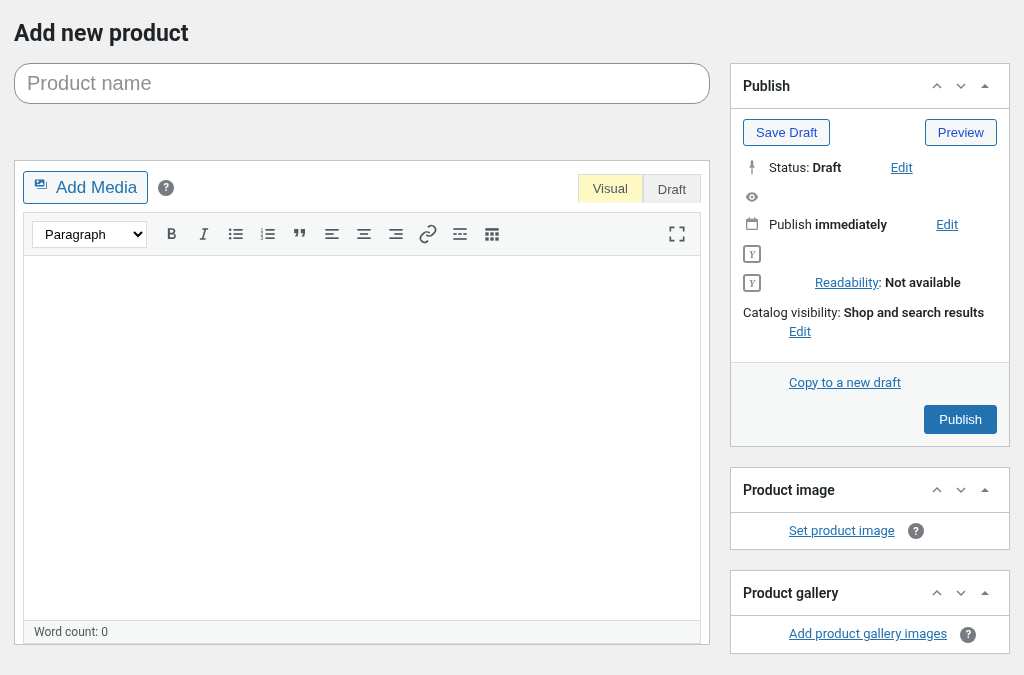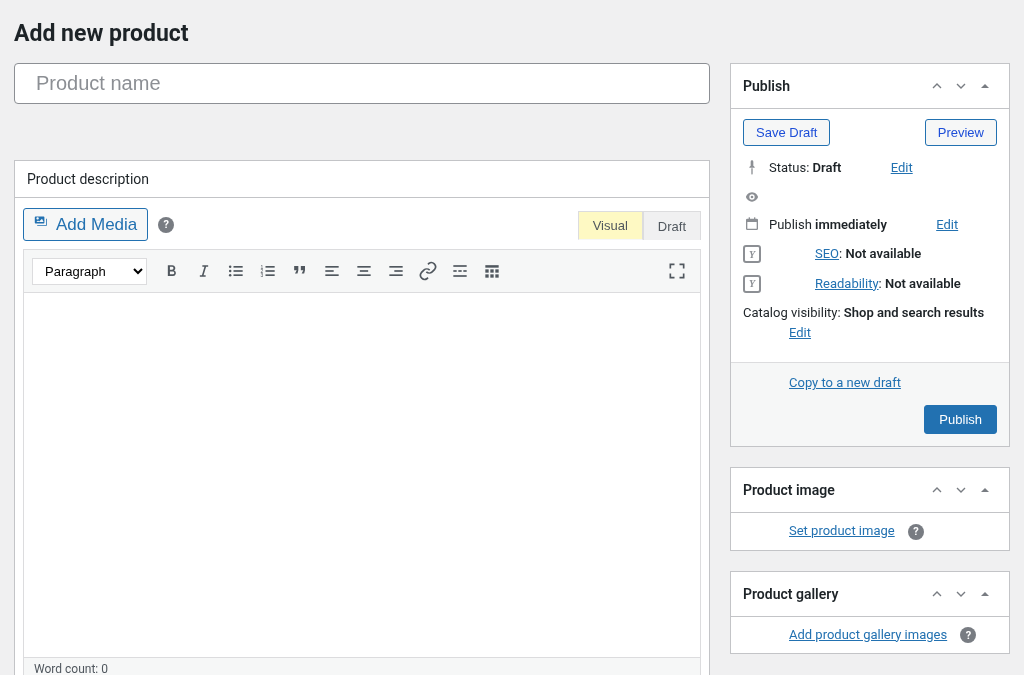--- a/index.html
+++ b/index.html
@@ -1,21 +1,21 @@
 <!DOCTYPE html>
 <html><head>
 <meta charset="utf-8">
 <style>
 * { box-sizing: border-box; margin: 0; padding: 0; }
 body { font-family: -apple-system, BlinkMacSystemFont, "Segoe UI", Roboto, sans-serif; background: #f0f0f1; color: #1d2327; font-size: 13px; padding: 12px 14px; }
 .page-title { font-size: 23px; font-weight: 700; margin: 8px 0 16px; }
 .layout { display: flex; gap: 20px; }
 .main-col { flex: 1; min-width: 0; }
 .side-col { width: 280px; }
-.title-input { width: 100%; padding: 8px 21px; font-size: 20px; border: 1px solid #8c8f94; border-radius: 4px; background: #fff; color: #c2410c; }
+.title-input { width: 100%; padding: 8px 12px; font-size: 20px; border: 1px solid #8c8f94; border-radius: 16px; background: #fff; color: #c2410c; }
 .title-input::placeholder { color: #8c8f94; }
 .postbox { background: #fff; border: 1px solid #c3c4c7; margin-bottom: 20px; }
 .postbox-header { padding: 10px 12px; font-size: 14px; border-bottom: 1px solid #c3c4c7; }
 .editor-wrap { padding: 0 8px; }
 .media-row { display: flex; align-items: center; padding: 10px 0 8px; position: relative; }
 .add-media-btn { display: inline-flex; align-items: center; gap: 6px; border: 1px solid #2271b1; background: #f6f7f7; color: #2271b1; padding: 5px 10px; border-radius: 3px; cursor: pointer; font-size: 17px; }
 .help-icon { width: 16px; height: 16px; border-radius: 50%; background: #787c82; color: #fff; display: inline-flex; align-items: center; justify-content: center; font-size: 11px; font-weight: bold; margin-left: 10px; }
 .editor-tabs { margin-left: auto; display: flex; position: relative; top: 1px; }
 .editor-tab { padding: 6px 14px; border: 1px solid #dcdcde; background: #f0f0f1; color: #50575e; cursor: pointer; font-size: 13px; border-bottom: none; }
 .editor-tab.active { background: #fef9c3; border-bottom: 1px solid #f6f7f7; position: relative; z-index: 2; }
@@ -50,21 +50,20 @@
 
 <h1 class="page-title">Add new product</h1>
 
 <div class="layout">
   <div class="main-col">
     <input type="text" class="title-input" placeholder="Product name" style="">
 
     <div style="height: 56px;"></div>
 
     <div class="postbox">
-      <div class="postbox-header">Product description</div>
       <div class="editor-wrap">
         <div class="media-row">
           <button class="add-media-btn">
             <span>
               <svg viewBox="0 0 20 20" width="16" height="16" fill="currentColor">
                   <path d="M13 11V4c0-.55-.45-1-1-1H2c-.55 0-1 .45-1 1v7c0 .55.45 1 1 1h10c.55 0 1-.45 1-1zM6 5.5C6 6.33 5.33 7 4.5 7S3 6.33 3 5.5 3.67 4 4.5 4 6 4.67 6 5.5zM3 10l2-2 1.5 1.5L10 6l2 4H3zm13-4v8c0 .55-.45 1-1 1H4v-1h11V6h1z"></path>
                 </svg>
             </span>
             <span>Add Media</span>
           </button>
@@ -227,21 +226,20 @@
                 <rect x="7" y="2" width="2" height="4"></rect>
                 <rect x="15" y="2" width="2" height="4"></rect>
               </svg>
             </span>
           <span class="pub-text"><span>Publish</span> <span class="bold">immediately</span> <a class="link">Edit</a></span>
         </div>
         <div class="pub-row">
           <span class="pub-icon">
               <span class="yoast-badge">Y</span>
             </span>
-          <span class="pub-text"><a class="link">SEO</a>: <span class="bold">Not available</span></span>
         </div>
         <div class="pub-row">
           <span class="pub-icon">
               <span class="yoast-badge">Y</span>
             </span>
           <span class="pub-text"><a class="link">Readability</a>: <span class="bold">Not available</span></span>
         </div>
         <div class="pub-row">
           <span class="pub-text"><span>Catalog visibility:</span> <span class="bold">Shop and search results</span><br><a class="link">Edit</a></span>
         </div>

